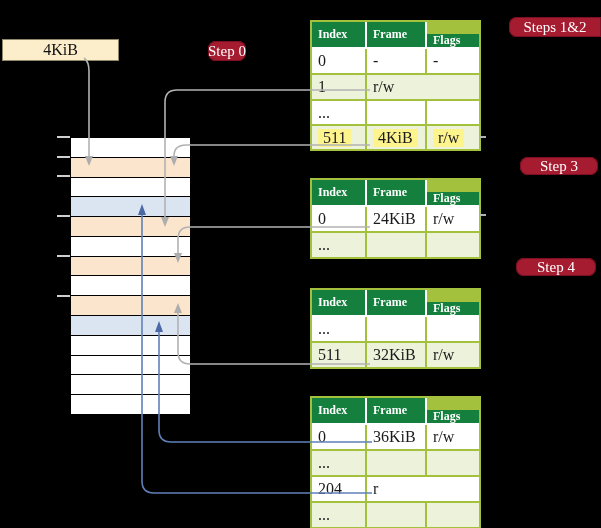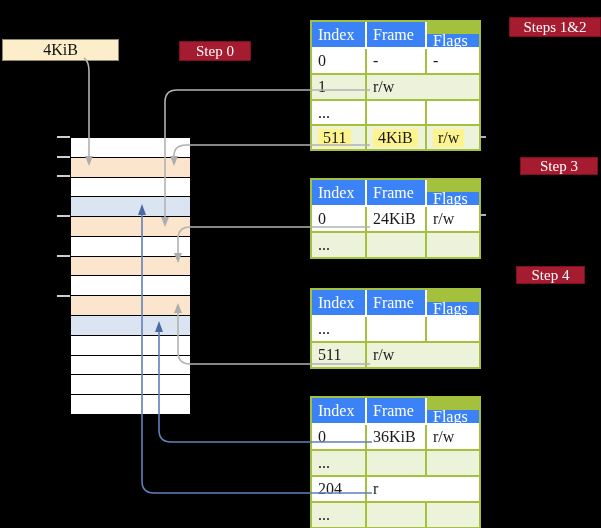--- a/index.html
+++ b/index.html
@@ -9,28 +9,28 @@
   }
   
   .size-label{
     position:absolute;left:2px;top:39px;width:117px;height:22px;
     background:#fdeecb;border:1px solid #8f8868;box-sizing:border-box;
     display:flex;align-items:center;justify-content:center;
     font-size:16px;color:#111;
   }
   
   .badge{
-    position:absolute;height:20px;background:#a51c30;border-radius:0;
+    position:absolute;height:20px;background:#a51c30;border-radius:8px;
     color:#fff;font-size:15px;display:flex;align-items:center;justify-content:center;
     box-shadow:0 0 0 1px #7c0f22 inset;
   }
-  .badge.b0{left:179px;top:41px;width:72px;}
+  .badge.b0{left:208px;top:41px;width:38px;}
   .badge.b12{left:509px;top:17px;width:92px;border-top-right-radius:0;border-bottom-right-radius:0;}
   .badge.b3{left:520px;top:157px;width:78px;height:18px;}
-  .badge.b4{left:516px;top:266px;width:69px;height:18px;}
+  .badge.b4{left:516px;top:258px;width:80px;height:18px;}
   
   .memory{
     position:absolute;left:70px;top:137px;width:121px;height:278px;
     border:1px solid #000;box-sizing:border-box;display:flex;flex-direction:column;
   }
   .mem-row{flex:1;border-bottom:1px solid #000;}
   .mem-row:last-child{border-bottom:0;}
   .fill-white{background:#ffffff;}
   .fill-peach{background:#fce5cd;}
   .fill-blue{background:#dbe5f2;}
@@ -45,22 +45,22 @@
   .prow.head{border-top:0;background:#a3c13c;}
   .prow.firstbody{border-top:2px solid #ffffff;}
   .cell{
     box-sizing:border-box;display:flex;align-items:center;
     padding-left:6px;font-size:16px;color:#1a1a1a;overflow:hidden;
   }
   .c1{width:55px;}
   .c2{width:60px;}
   .c3{flex:1;}
   .head .cell{
-    color:#fff;font-weight:normal;font-size:16px;
-    border-right:2px solid #fff;background:#3b82f6;
+    color:#fff;font-weight:bold;font-size:12px;
+    border-right:2px solid #fff;background:#15803d;
   }
   .head .cell:last-child{border-right:0;margin-top:12px;}
   .body .cell{border-right:2px solid #a3c13c;}
   .body .cell:last-child{border-right:0;}
   .rw{background:#fff;}
   .rg{background:#edf2da;}
   .hl{background:#fdf48e;padding:0 5px;}
   
   svg.overlay{position:absolute;left:0;top:0;pointer-events:none;}
 </style>
@@ -157,20 +157,21 @@
       <div class="cell c2">Frame</div>
       <div class="cell c3">Flags</div>
     </div>
     <div class="prow body firstbody" style="height:26px;">
       <div class="cell c1 rw">...</div>
       <div class="cell c2 rw"></div>
       <div class="cell c3 rw"></div>
     </div>
     <div class="prow body" style="height:26px;">
       <div class="cell c1 rg">511</div>
+      <div class="cell c2 rg">32KiB</div>
       <div class="cell c3 rg">r/w</div>
     </div>
   </div>
 
   <div class="ptable" style="top:396px;">
     <div class="prow head" style="height:25px;">
       <div class="cell c1">Index</div>
       <div class="cell c2">Frame</div>
       <div class="cell c3">Flags</div>
     </div>

